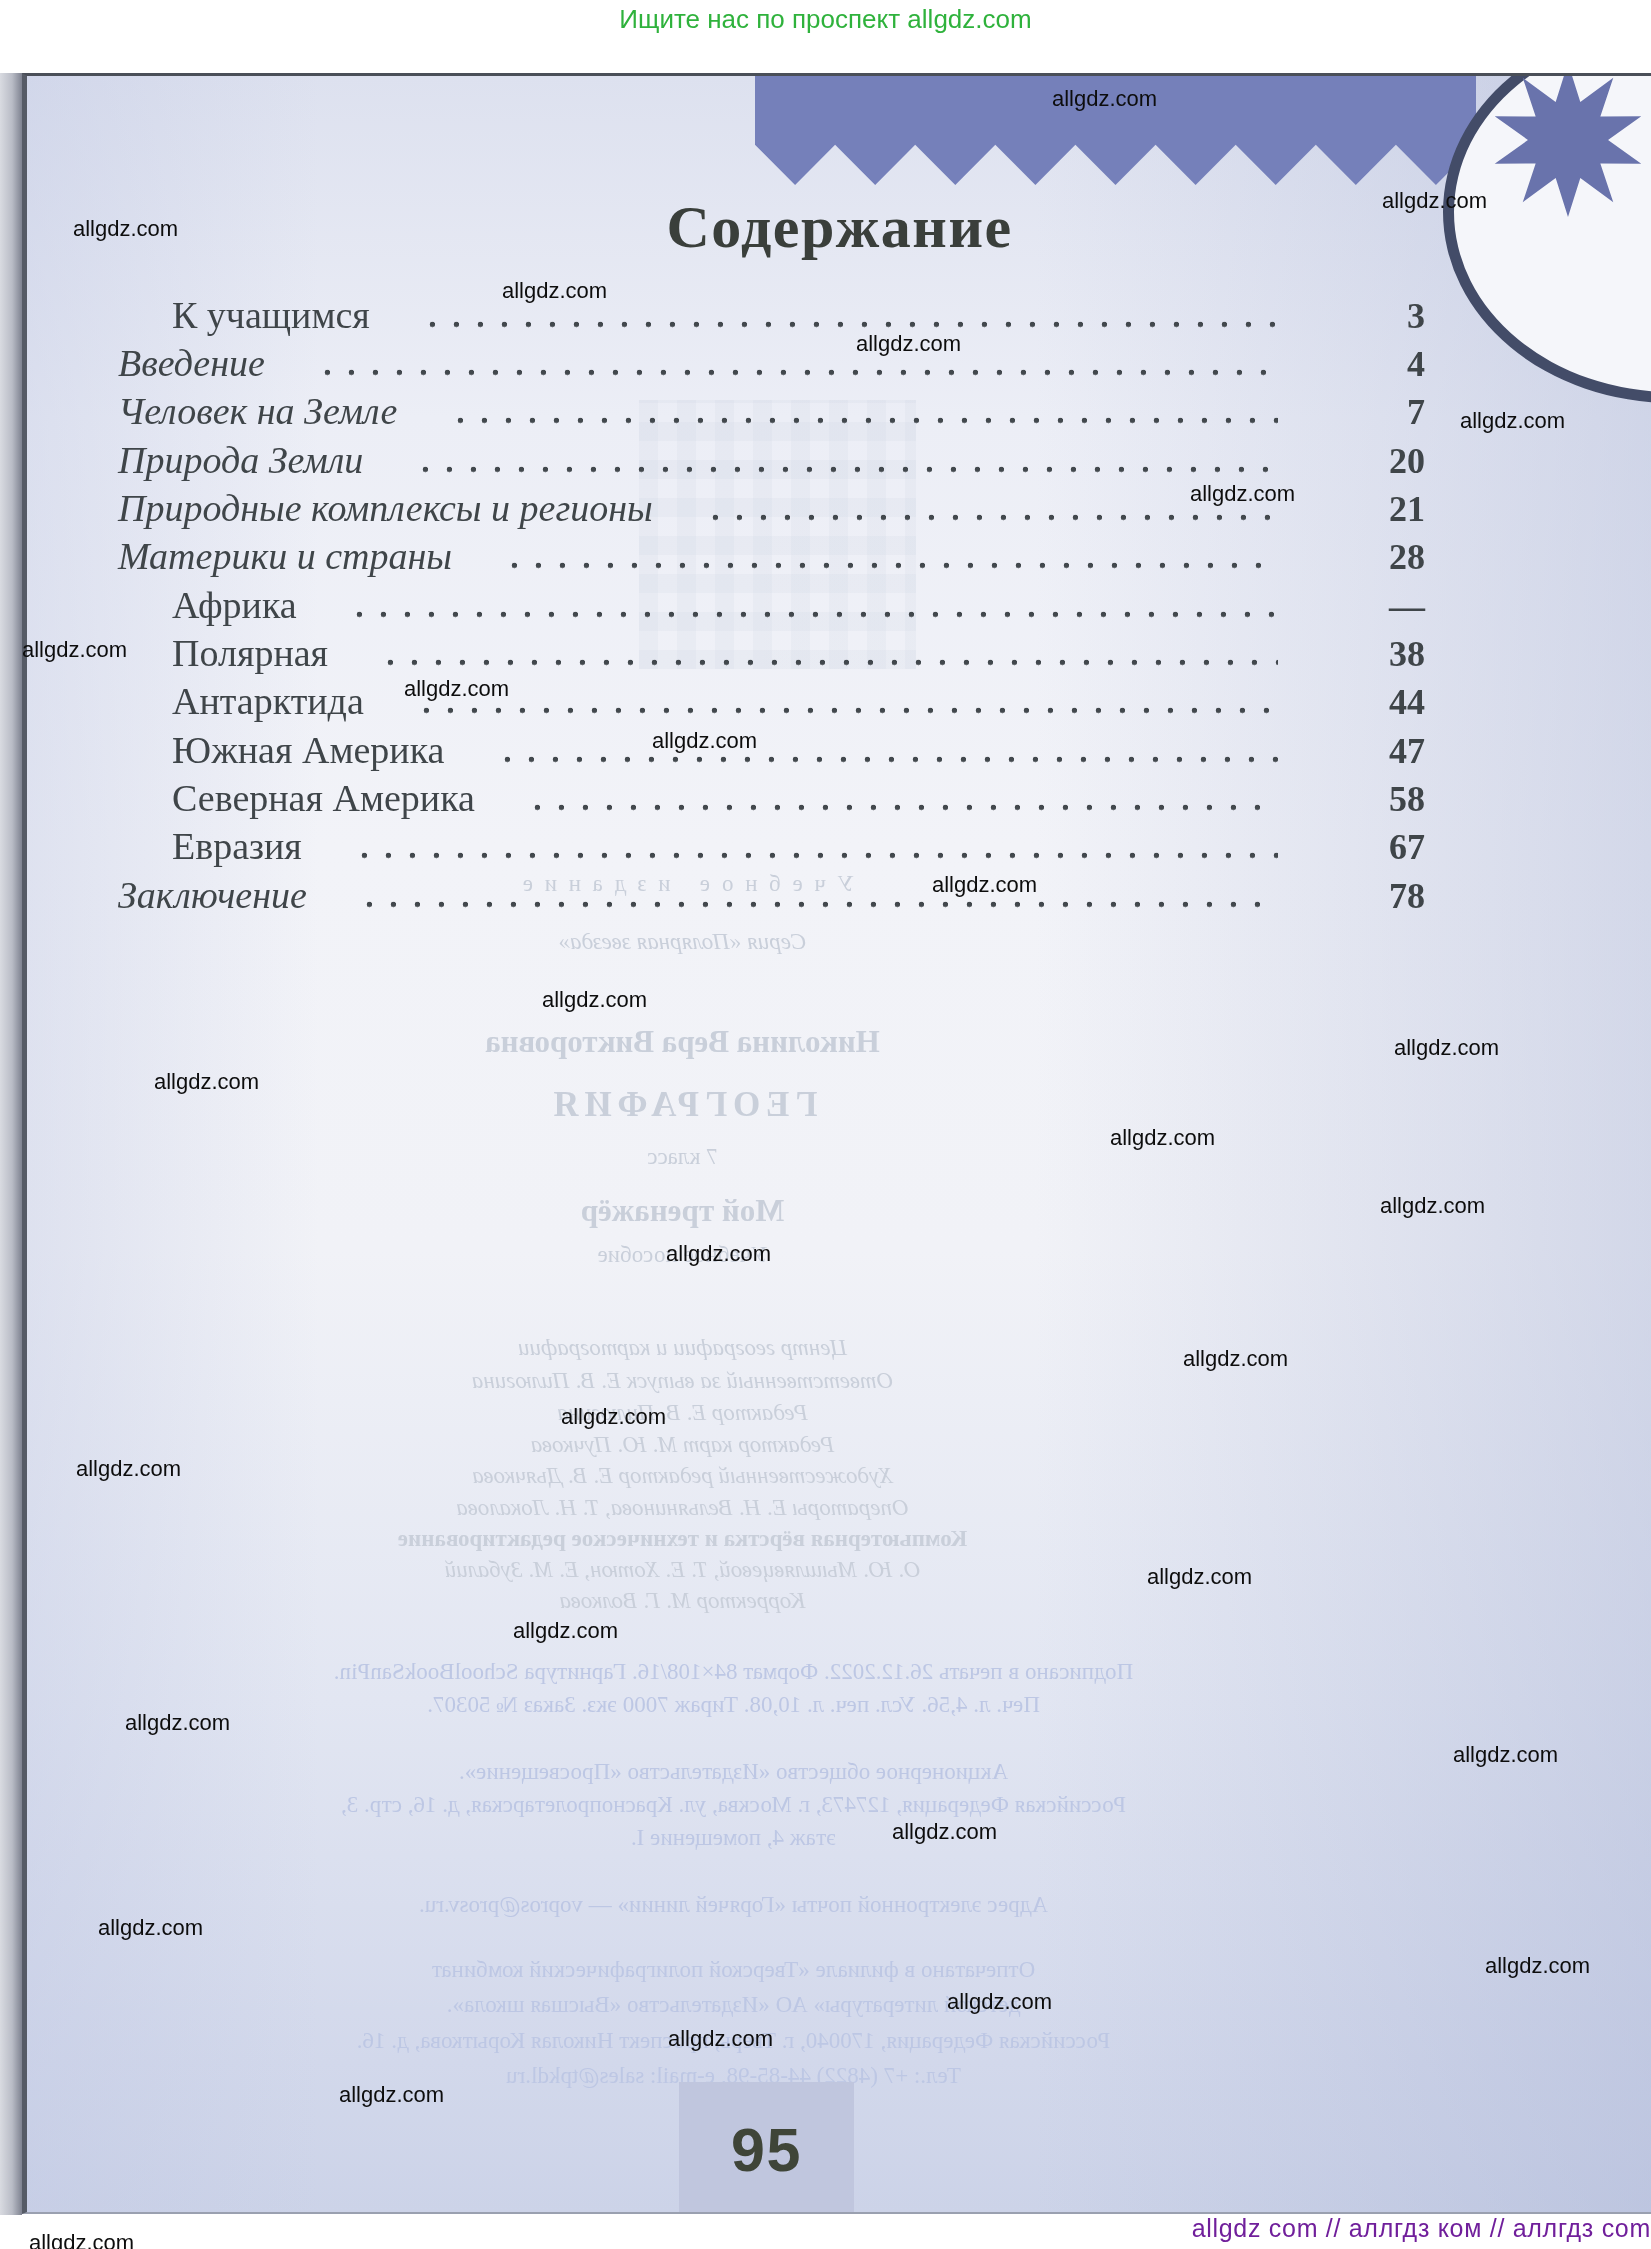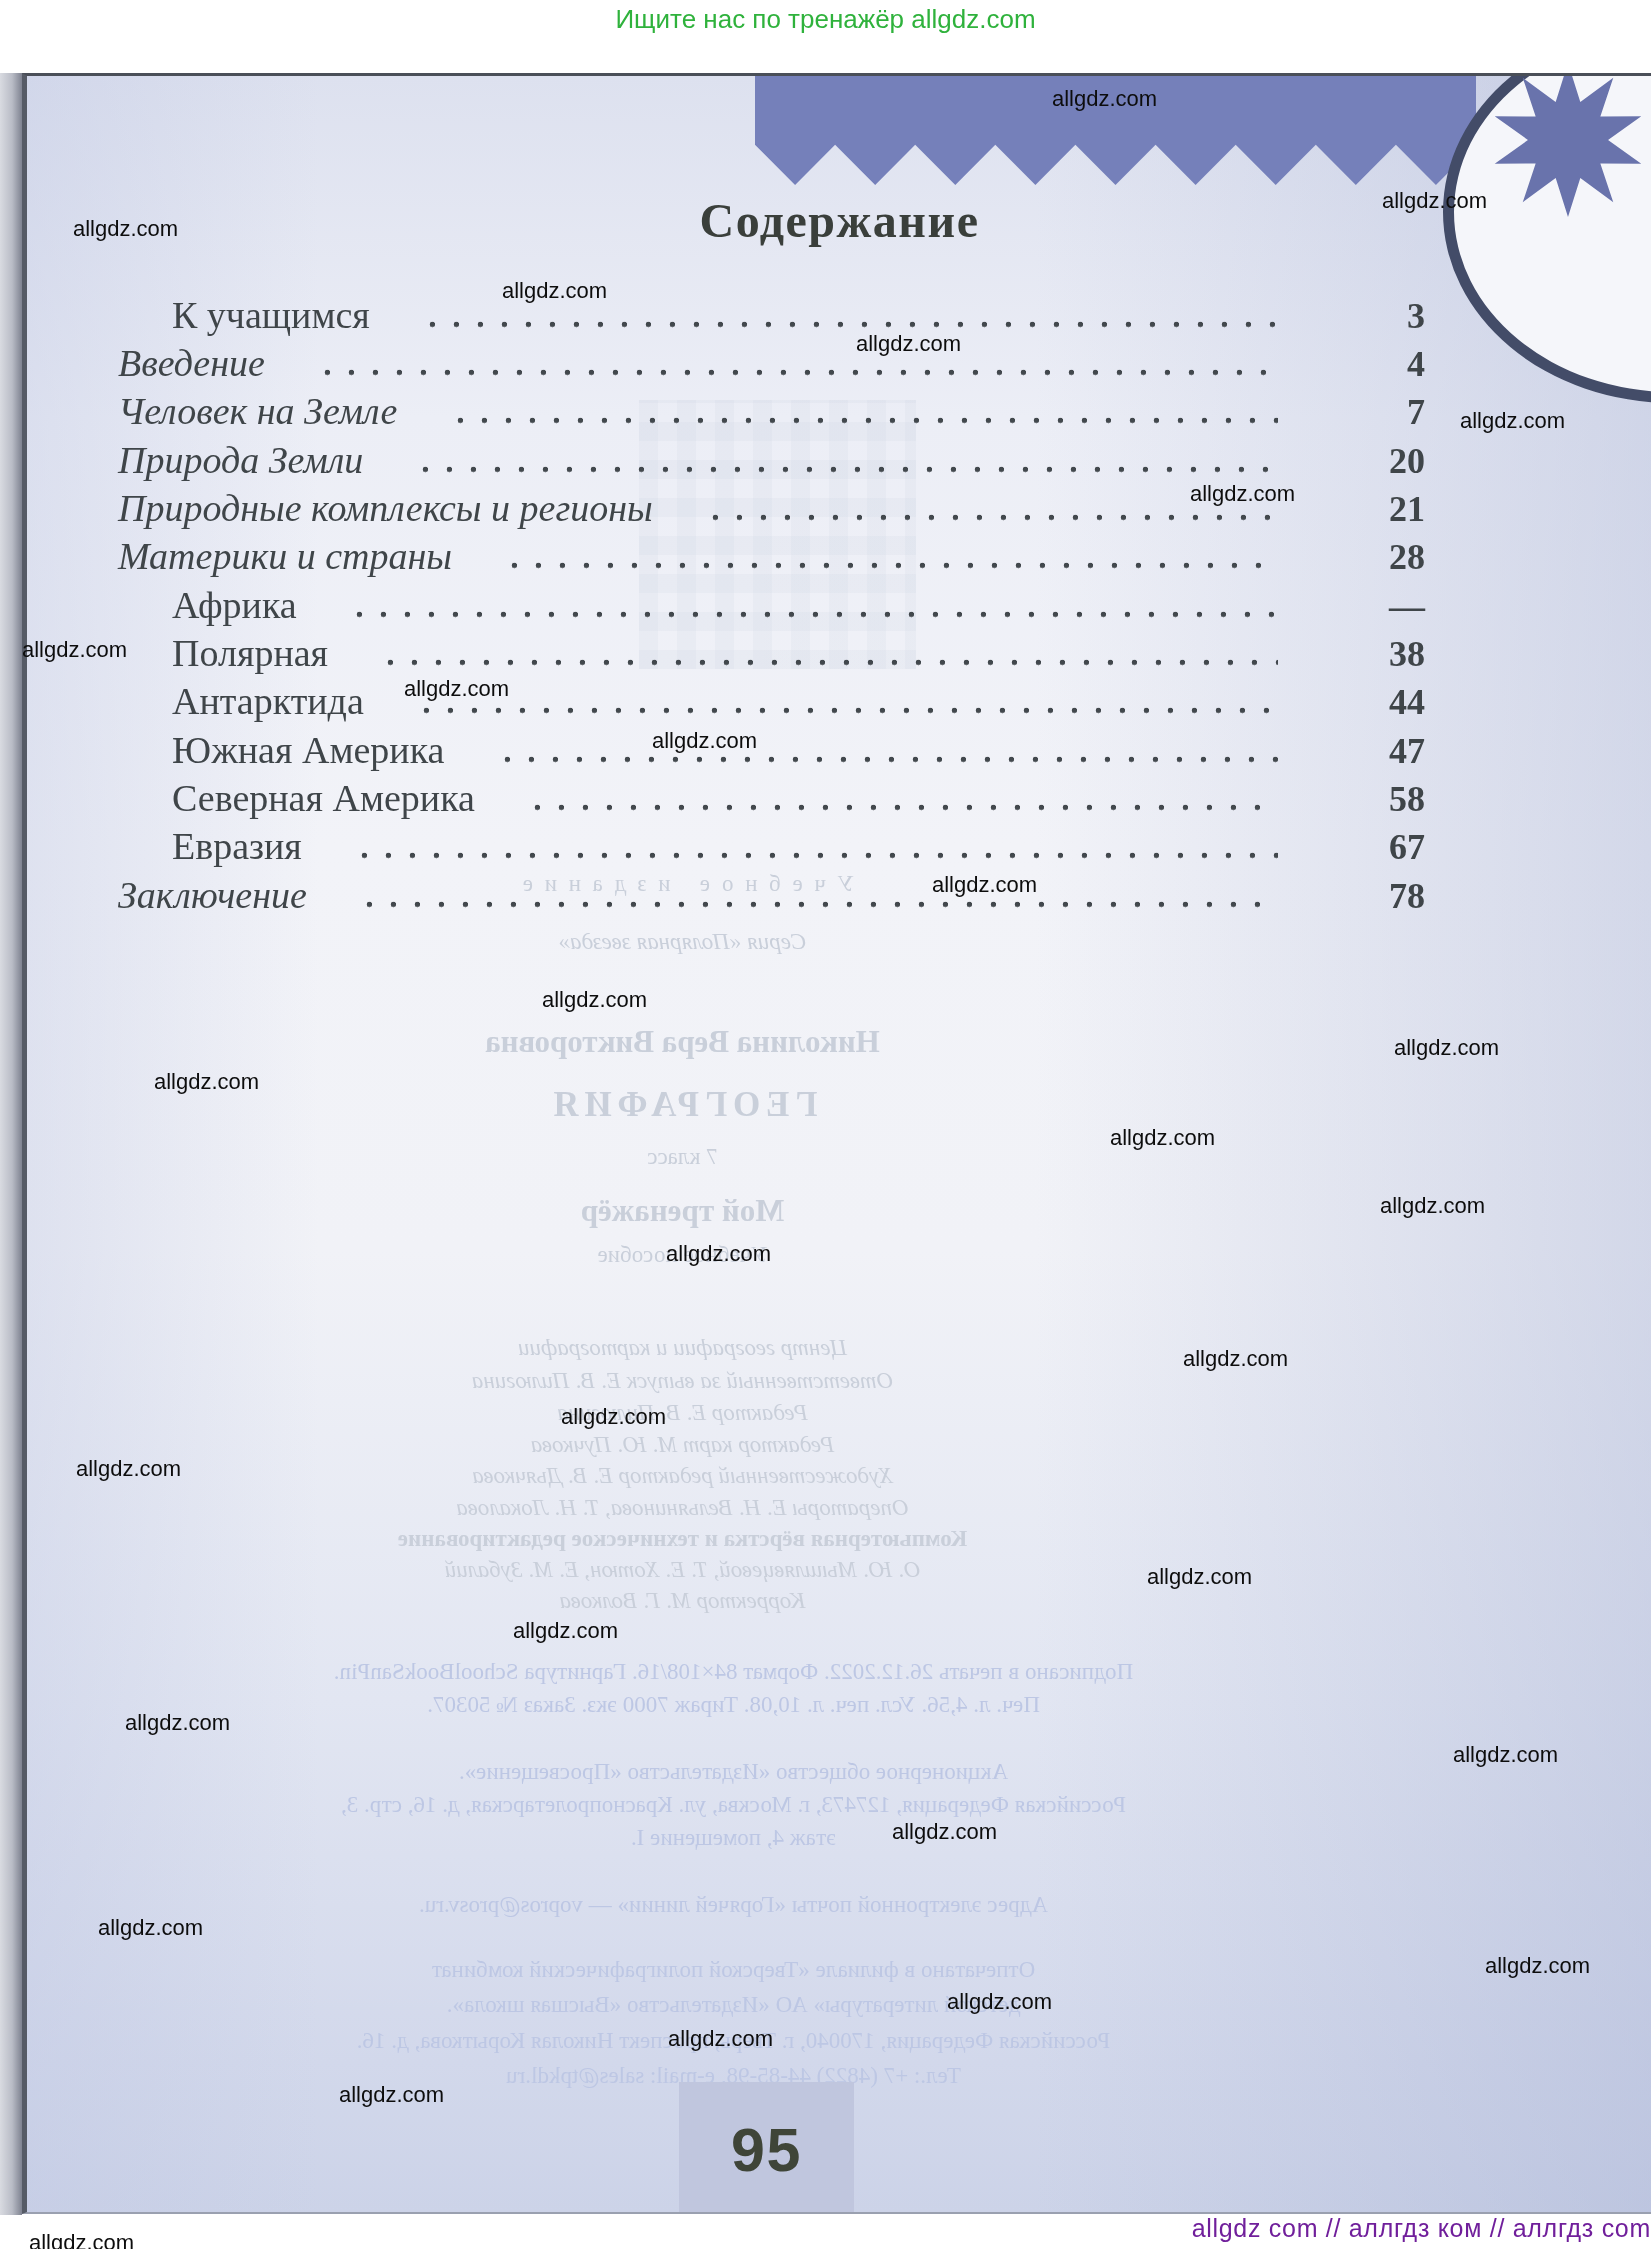--- a/index.html
+++ b/index.html
@@ -36,21 +36,21 @@
       24% 50%,2.4% 34.6%,29% 34.7%,20.6% 9.6%,42% 25.3%);}
 
   
   .qr-ghost{position:absolute;left:612px;top:324px;width:277px;height:269px;opacity:.5;
     background-image:
       repeating-linear-gradient(0deg,rgba(158,173,192,.16) 0 19px,rgba(0,0,0,0) 19px 38px),
       repeating-linear-gradient(90deg,rgba(158,173,192,.16) 0 19px,rgba(0,0,0,0) 19px 38px);}
 
   .title{position:absolute;left:0;top:117px;width:100%;text-align:center;
          font-family:"Liberation Serif","DejaVu Serif",serif;font-weight:bold;
-         font-size:48px;color:#3a3f3b;letter-spacing:1.5px;}
+         font-size:60px;color:#3a3f3b;letter-spacing:1.5px;}
 
   
   #toc{position:absolute;left:91px;top:0;width:1307px;height:874px;}
   .toc-row{position:absolute;left:0;width:100%;height:48px;display:flex;align-items:flex-end;
            font-family:"Liberation Serif","DejaVu Serif",serif;font-size:38px;color:#3f4549;gap:48px;}
   .toc-row .label{white-space:nowrap;}
   .toc-row.indent .label{padding-left:54px;}
   .toc-row.italic .label{font-style:italic;}
   .leader{flex:1;height:8.7px;margin:0 11.7px 8.7px 10.2px;
           background-image:radial-gradient(circle at 4.4px 4.4px,#42484d 2.5px,rgba(0,0,0,0) 3px);
@@ -80,21 +80,21 @@
   .wm{position:absolute;font-size:22px;color:#0d0d0d;white-space:nowrap;z-index:40;}
 
   .footer{position:absolute;left:0;top:2214px;width:100%;text-align:center;
           font-size:25px;letter-spacing:0.7px;}
 </style>
 </head>
 <body>
 
 <div id="root">
 
-  <div class="promo" style="color: rgb(47, 178, 60);">Ищите нас по тренажёр allgdz.com</div>
+  <div class="promo" style="color: rgb(47, 178, 60);">Ищите нас по проспект allgdz.com</div>
 
   <div class="spine"></div>
 
   <div class="page">
     <div class="zigzag"></div>
     <div class="ellipse"></div>
     <div class="star"></div>
 
     <div class="qr-ghost"></div>
 

